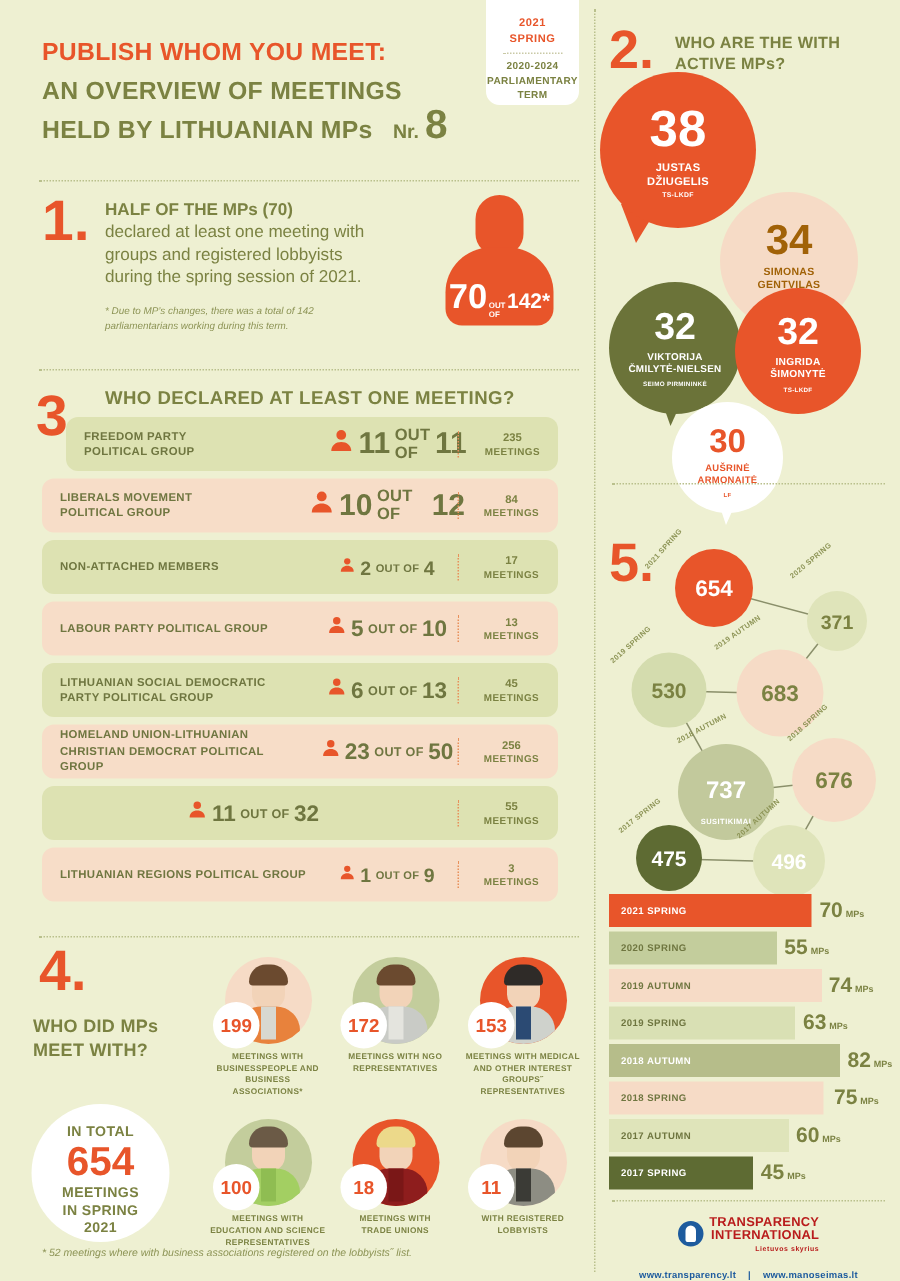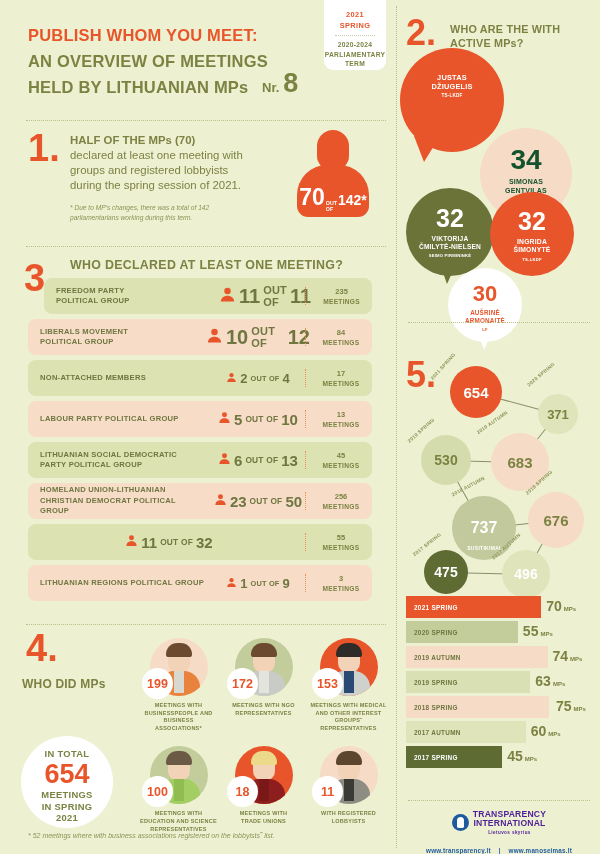--- a/index.html
+++ b/index.html
@@ -147,21 +147,21 @@
   .bar-val .nv { font-size: 14px; }
   .bar-val .mps { font-size: 6px; }
 
   .rule4 { position: absolute; left: 10px; top: 800px; width: 182px; }
   .logo { position: absolute; left: 0; top: 810px; width: 202px; text-align: center; }
   .logo-row { display: flex; align-items: center; justify-content: center; gap: 4px; }
   .logo-mark { width: 17px; height: 17px; border-radius: 50%; background: #1d5b9e;
                position: relative; flex: none; }
   .logo-mark::after { content: ""; position: absolute; left: 5px; top: 3px; width: 7px; height: 11px;
                background: #fff; border-radius: 4px 4px 2px 2px; }
-  .logo-txt { text-align: center; color: #4c1d95; }
+  .logo-txt { text-align: right; color: #b91c1c; }
   .logo-t1 { font-size: 8.6px; font-weight: bold; letter-spacing: .2px; line-height: 9.4px; }
   .logo-t2 { font-size: 4.6px; font-weight: bold; letter-spacing: .4px; margin-top: 1px; }
   .logo-links { margin-top: 12px; font-size: 6.3px; font-weight: bold; color: #1d5b9e; letter-spacing: .2px; }
 </style>
 </head>
 <body>
 
 <div class="page">
 
   <div class="vdivider"></div>
@@ -376,20 +376,21 @@
           </div>
         </div>
     </div>
 
     <div class="rule3 hdots"></div>
 
     <div class="s4">
       <div class="num">4.</div>
       <div class="s4-h">
         <div>WHO DID MPs</div>
+        <div>MEET WITH?</div>
       </div>
       <div class="total-circle">
         <div class="tc-a">IN TOTAL</div>
         <div class="tc-b">654</div>
         <div class="tc-c">MEETINGS</div>
         <div class="tc-c">IN SPRING</div>
         <div class="tc-c">2021</div>
       </div>
       <div class="avatars" id="avatar-grid">
           <div class="av-row">
@@ -486,27 +487,28 @@
 
     <div class="s2">
       <div class="num">2.</div>
       <div class="s2-h">
         <div>WHO ARE THE WITH</div>
         <div>ACTIVE MPs?</div>
       </div>
       <div id="mp-bubbles">
           <div class="tail" style="left:16px;top:126px;border-left:10px solid transparent;border-right:16px solid transparent;border-top:26px solid #e8552a;"></div>
           <div class="bub" style="left:2px;top:38px;width:104px;height:104px;background:#e8552a;color:#ffffff;padding-top:20.8px;">
+            <div class="v" style="font-size:34px">38</div>
             <div class="n" style="font-size:7.4px;margin-top:4px;line-height:9px">
               <div>JUSTAS</div>
               <div>DŽIUGELIS</div>
             </div>
             <div class="pt" style="font-size:4.6px;margin-top:2px">TS-LKDF</div>
           </div>
-          <div class="bub" style="left:82px;top:118px;width:92px;height:92px;background:#f6dbc6;color:#14532d;padding-top:18.400000000000002px;">
+          <div class="bub" style="left:82px;top:118px;width:92px;height:92px;background:#f6dbc6;color:#a16207;padding-top:18.400000000000002px;">
             <div class="v" style="font-size:28px">34</div>
             <div class="n" style="font-size:7px;margin-top:4px;line-height:8.6px">
               <div>SIMONAS</div>
               <div>GENTVILAS</div>
             </div>
             <div class="pt" style="font-size:4.4px;margin-top:2px">LSF</div>
           </div>
           <div class="tail" style="left:42px;top:254px;border-left:7px solid transparent;border-right:9px solid transparent;border-top:20px solid #6b7339;"></div>
           <div class="bub" style="left:8px;top:178px;width:88px;height:88px;background:#6b7339;color:#ffffff;padding-top:17.6px;">
             <div class="v" style="font-size:25px">32</div>
@@ -615,20 +617,29 @@
         <div class="bar-row">
           <div class="bar" style="width:124.34146341463415px;background:#d9e0b4">
             <span class="bar-lab" style="color:#6f7640">2019 SPRING</span>
           </div>
           <div class="bar-val" style="left:129.34146341463415px">
             <span class="nv">63</span>
             <span class="mps">MPs</span>
           </div>
         </div>
         <div class="bar-row">
+          <div class="bar" style="width:154px;background:#b6bd8a">
+            <span class="bar-lab" style="color:#ffffff">2018 AUTUMN</span>
+          </div>
+          <div class="bar-val" style="left:159px">
+            <span class="nv">82</span>
+            <span class="mps">MPs</span>
+          </div>
+        </div>
+        <div class="bar-row">
           <div class="bar" style="width:143.0731707317073px;background:#f6dbc6">
             <span class="bar-lab" style="color:#6f7640">2018 SPRING</span>
           </div>
           <div class="bar-val" style="left:150px">
             <span class="nv">75</span>
             <span class="mps">MPs</span>
           </div>
         </div>
         <div class="bar-row">
           <div class="bar" style="width:119.65853658536585px;background:#dfe4ba">

